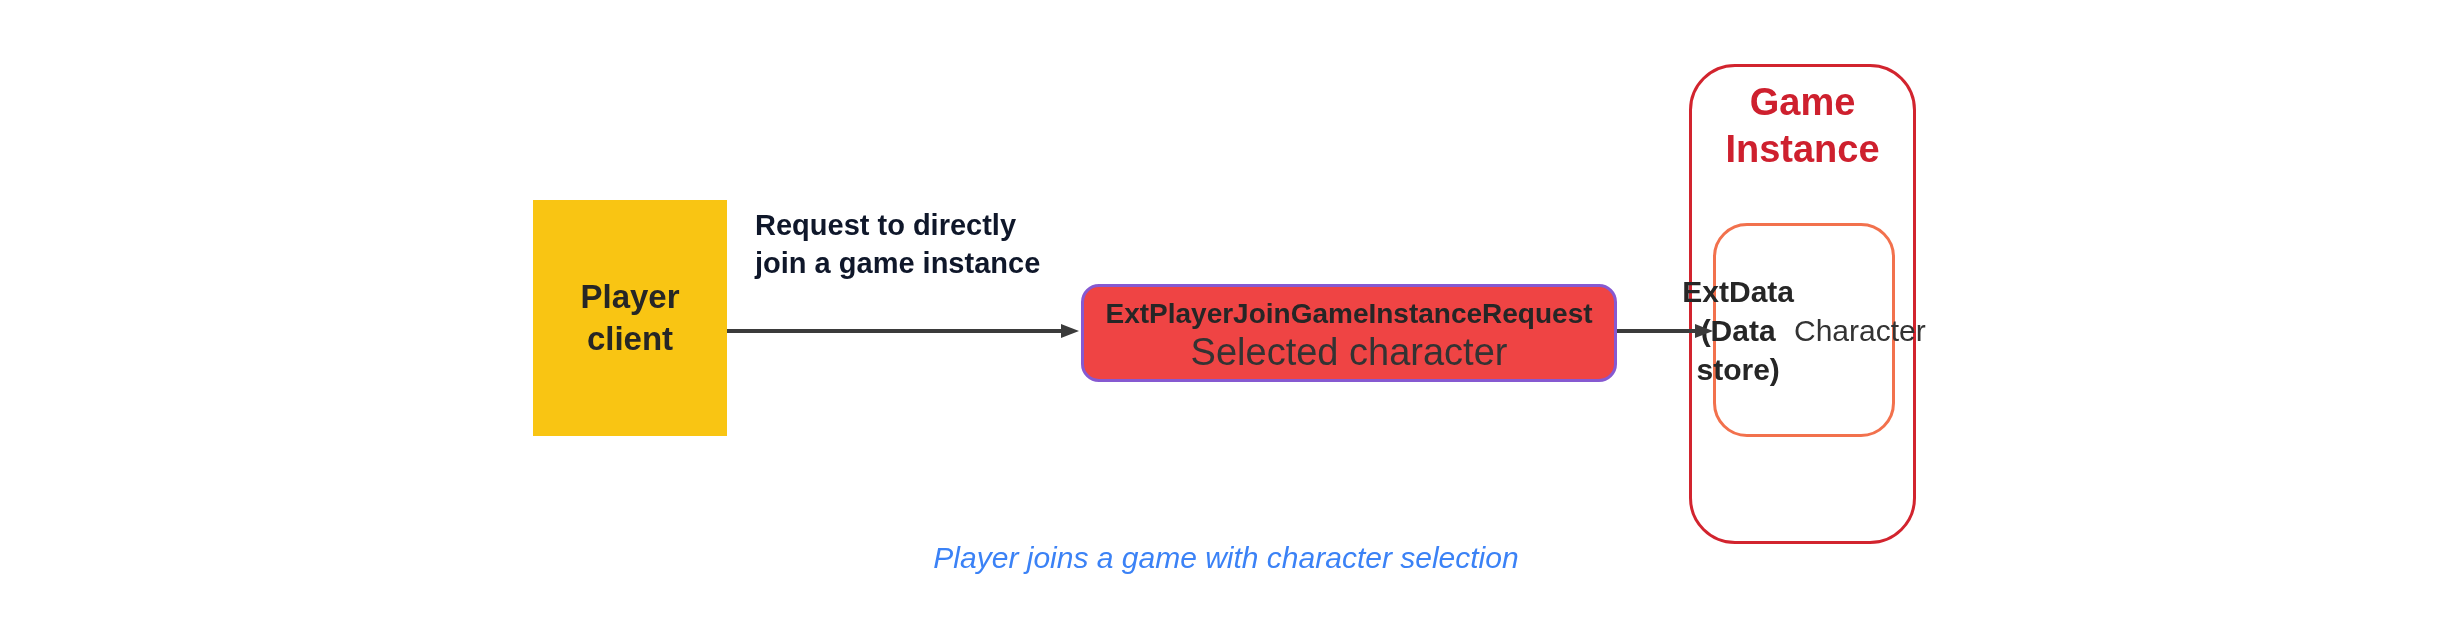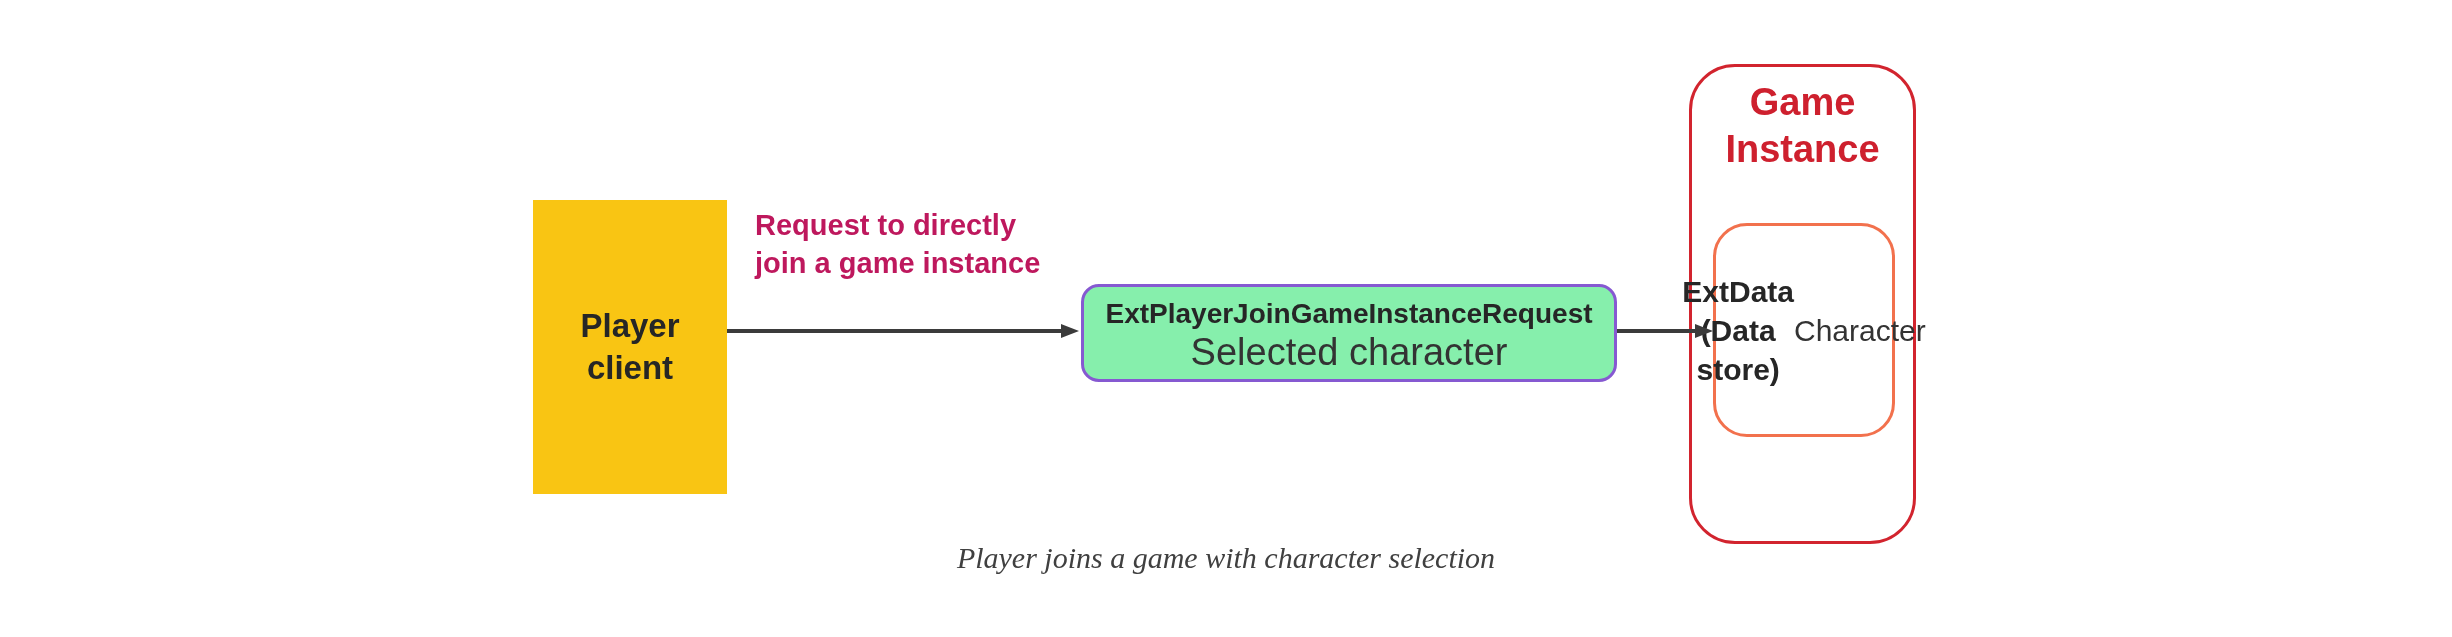--- a/index.html
+++ b/index.html
@@ -13,21 +13,21 @@
     height: 637px;
     background: #FFFFFF;
     overflow: hidden;
     font-family: "Liberation Sans", "DejaVu Sans", sans-serif;
   }
 
   
   .player-box {
     position: absolute;
     left: 533px; top: 200px;
-    width: 194px; height: 294px;
+    width: 194px; height: 236px;
     background: #F9C513;
     display: flex;
     align-items: center;
     justify-content: center;
     text-align: center;
   }
   .player-label {
     font-size: 33px;
     font-weight: 700;
     line-height: 42px;
@@ -51,21 +51,21 @@
   .arrow2 { left: 1617px; top: 321px; }
 
   
   .req-box {
     position: absolute;
     left: 1081px; top: 284px;
     width: 536px; height: 98px;
     box-sizing: border-box;
     border: 3px solid #8659D1;
     border-radius: 18px;
-    background: #86efac;
+    background: #ef4444;
     display: flex;
     flex-direction: column;
     align-items: center;
     justify-content: center;
     text-align: center;
   }
   .req-title {
     font-size: 28px;
     font-weight: 700;
     line-height: 38px;
@@ -139,21 +139,21 @@
 </style>
 </head>
 <body>
 
 <div class="canvas">
 
   <div class="player-box" style="background-color: rgb(249, 197, 19);">
     <span class="player-label" style="color: rgb(38, 38, 38);">Player client</span>
   </div>
 
-  <div class="req-label" style="color: #be185d;">Request to directly join a game instance</div>
+  <div class="req-label" style="color: #0f172a;">Request to directly join a game instance</div>
 
   <svg class="arrow arrow1" width="352" height="20">
     <line x1="0" y1="10" x2="334" y2="10" stroke="#3B3B3B" stroke-width="4"></line>
     <polygon points="334,3 352,10 334,17" fill="#3B3B3B"></polygon>
   </svg>
 
   <div class="req-box" style="border-color: rgb(134, 89, 209);">
     <div class="req-title" style="color: rgb(38, 38, 38);">ExtPlayerJoinGameInstanceRequest</div>
     <div class="req-sub" style="color: rgb(51, 51, 51);">Selected character</div>
   </div>
@@ -165,15 +165,15 @@
       <div class="ext-title" style="color: rgb(38, 38, 38);">ExtData (Data store)</div>
       <div class="ext-sub" style="color: rgb(51, 51, 51);">Character</div>
     </div>
   </div>
 
   <svg class="arrow arrow2" width="96" height="20">
     <line x1="0" y1="10" x2="78" y2="10" stroke="#3B3B3B" stroke-width="4"></line>
     <polygon points="78,3 96,10 78,17" fill="#3B3B3B"></polygon>
   </svg>
 
-  <div class="caption" style="color: #404040; font-family: Liberation Serif, serif;">Player joins a game with character selection</div>
+  <div class="caption" style="color: #3b82f6;">Player joins a game with character selection</div>
 
 </div>
 
 </body></html>

